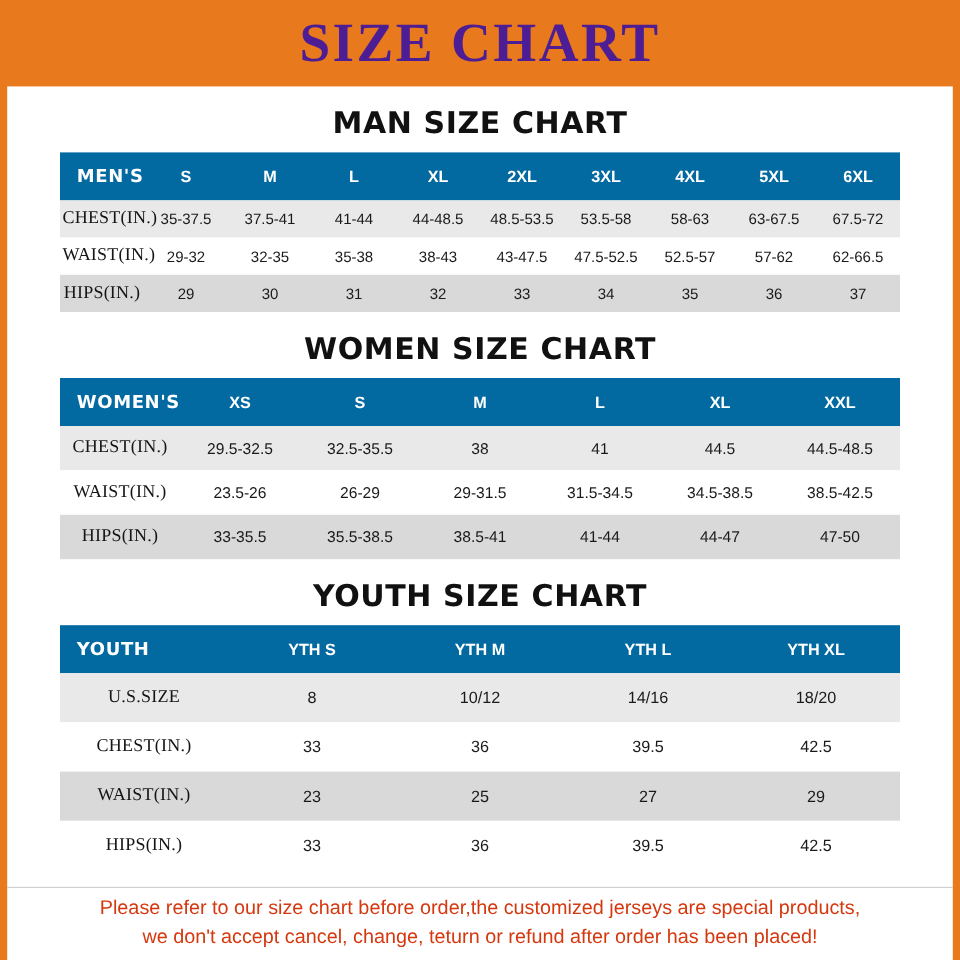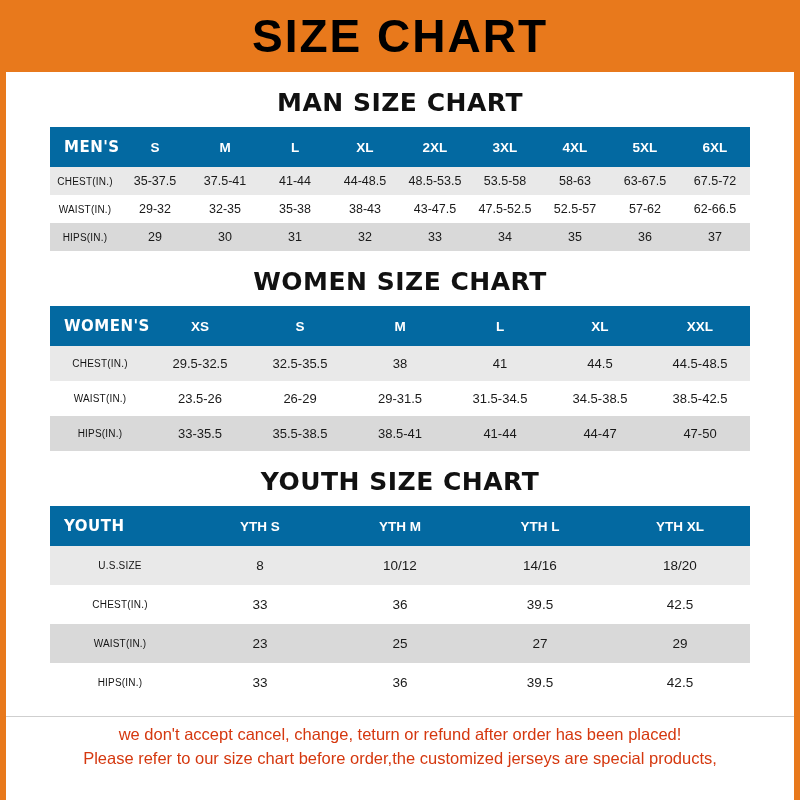--- a/index.html
+++ b/index.html
@@ -24,25 +24,25 @@
   }
   .header-band {
     background: #e8791c;
     height: 72px;
     display: flex;
     align-items: center;
     justify-content: center;
     margin: 0 -6px;
   }
   .header-title {
-    font-family: Liberation Sans, sans-serif;
+    font-family: Liberation Serif, serif;
     font-weight: bold;
     font-size: 46px;
     letter-spacing: 2px;
-    color: #000000;
+    color: #4c1d95;
     line-height: 1;
     text-align: center;
   }
   .section {
     padding: 0 44px;
   }
   .section-title {
     text-align: center;
     font-family: "DejaVu Sans", sans-serif;
     font-weight: bold;
@@ -72,23 +72,24 @@
   }
   table.size-table thead th.corner {
     text-align: left;
     padding-left: 14px;
     font-family: "DejaVu Sans", sans-serif;
     font-size: 15px;
     letter-spacing: 0.5px;
   }
   table.size-table tbody td.rowlabel {
     text-align: center;
-    font-size: 10px;
+    font-size: 15px;
     color: #151515;
     letter-spacing: 0.2px;
+    font-family: Liberation Serif, serif;
   }
   tr.row-a td { background: #e9e9e9; }
   tr.row-b td { background: #ffffff; }
   tr.row-c td { background: #d9d9d9; }
 
   .men thead th.corner { font-size: 16px; }
   .men tbody td { padding: 7px 2px; }
   .women tbody td { padding: 10px 2px; font-size: 13px; }
   .women thead th { font-size: 15px; padding: 13px 2px; }
   .women thead th.corner { font-size: 16px; }
@@ -260,17 +261,17 @@
           <td>33</td>
           <td>36</td>
           <td>39.5</td>
           <td>42.5</td>
         </tr>
       </tbody>
     </table>
   </div>
 
   <div class="footer-note">
+    <div>Please refer to our size chart before order,the customized jerseys are special products,</div>
     <div>we don't accept cancel, change, teturn or refund after order has been placed!</div>
-    <div>Please refer to our size chart before order,the customized jerseys are special products,</div>
   </div>
 
 </div>
 
 </body></html>

